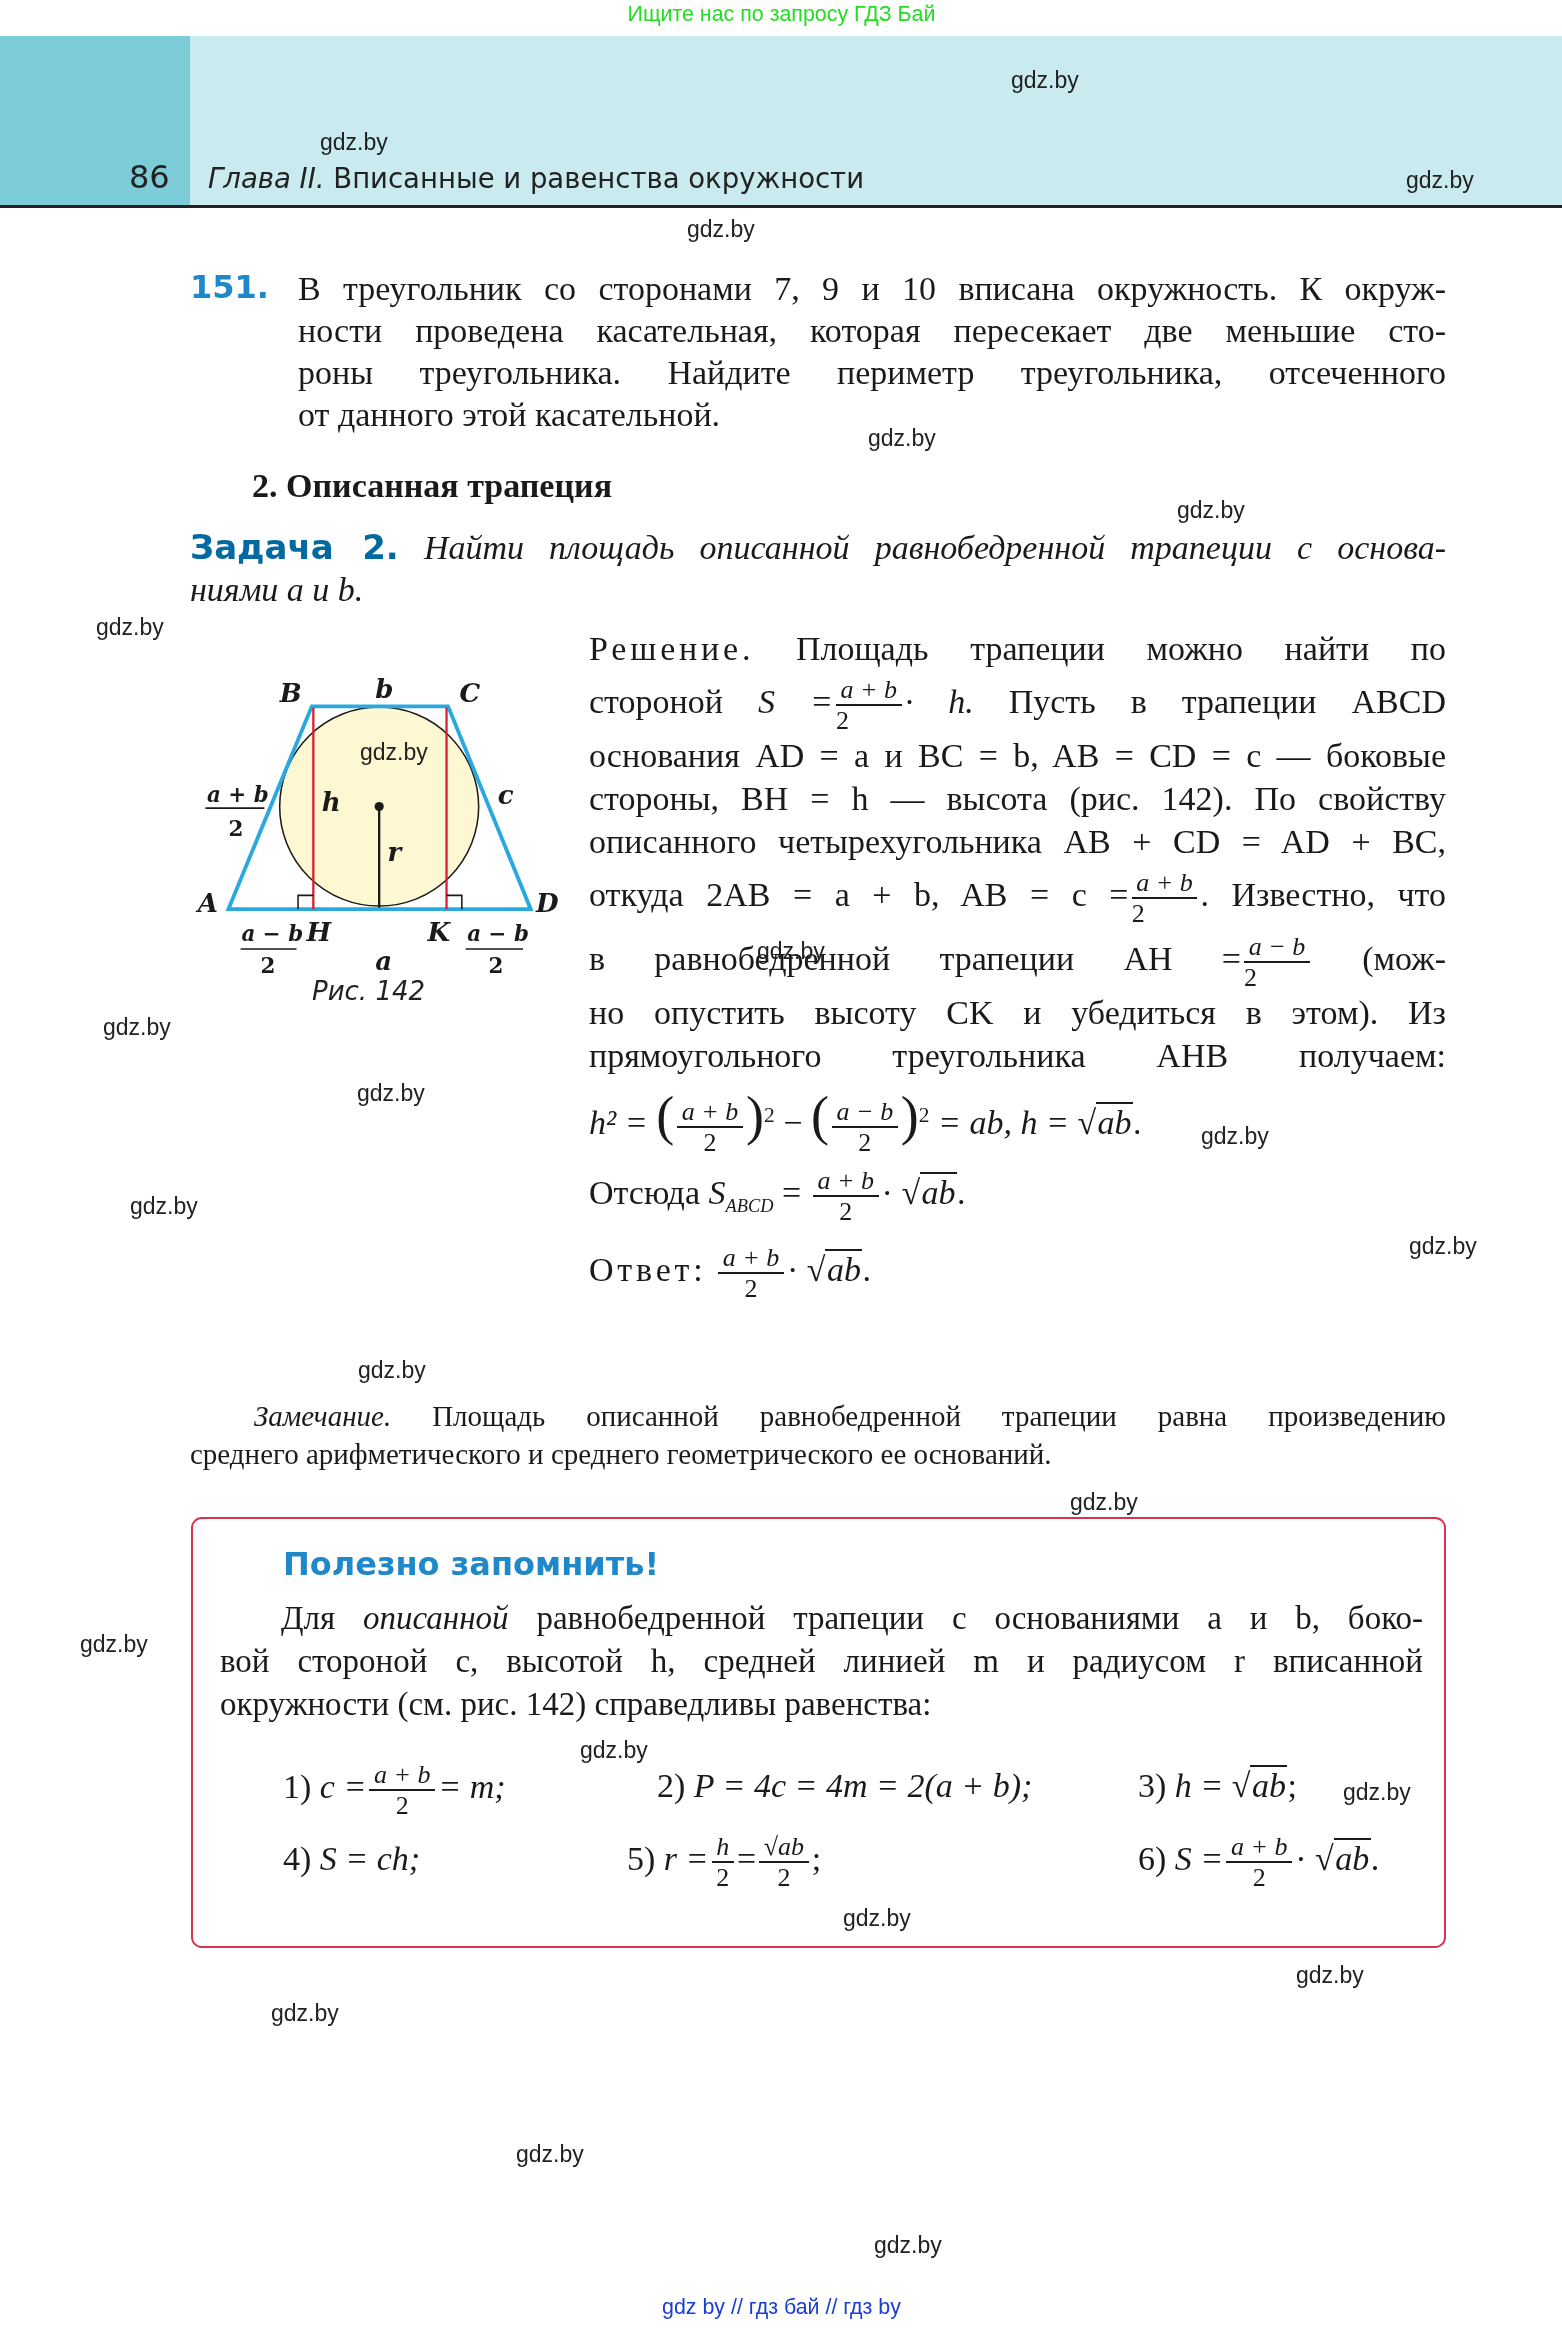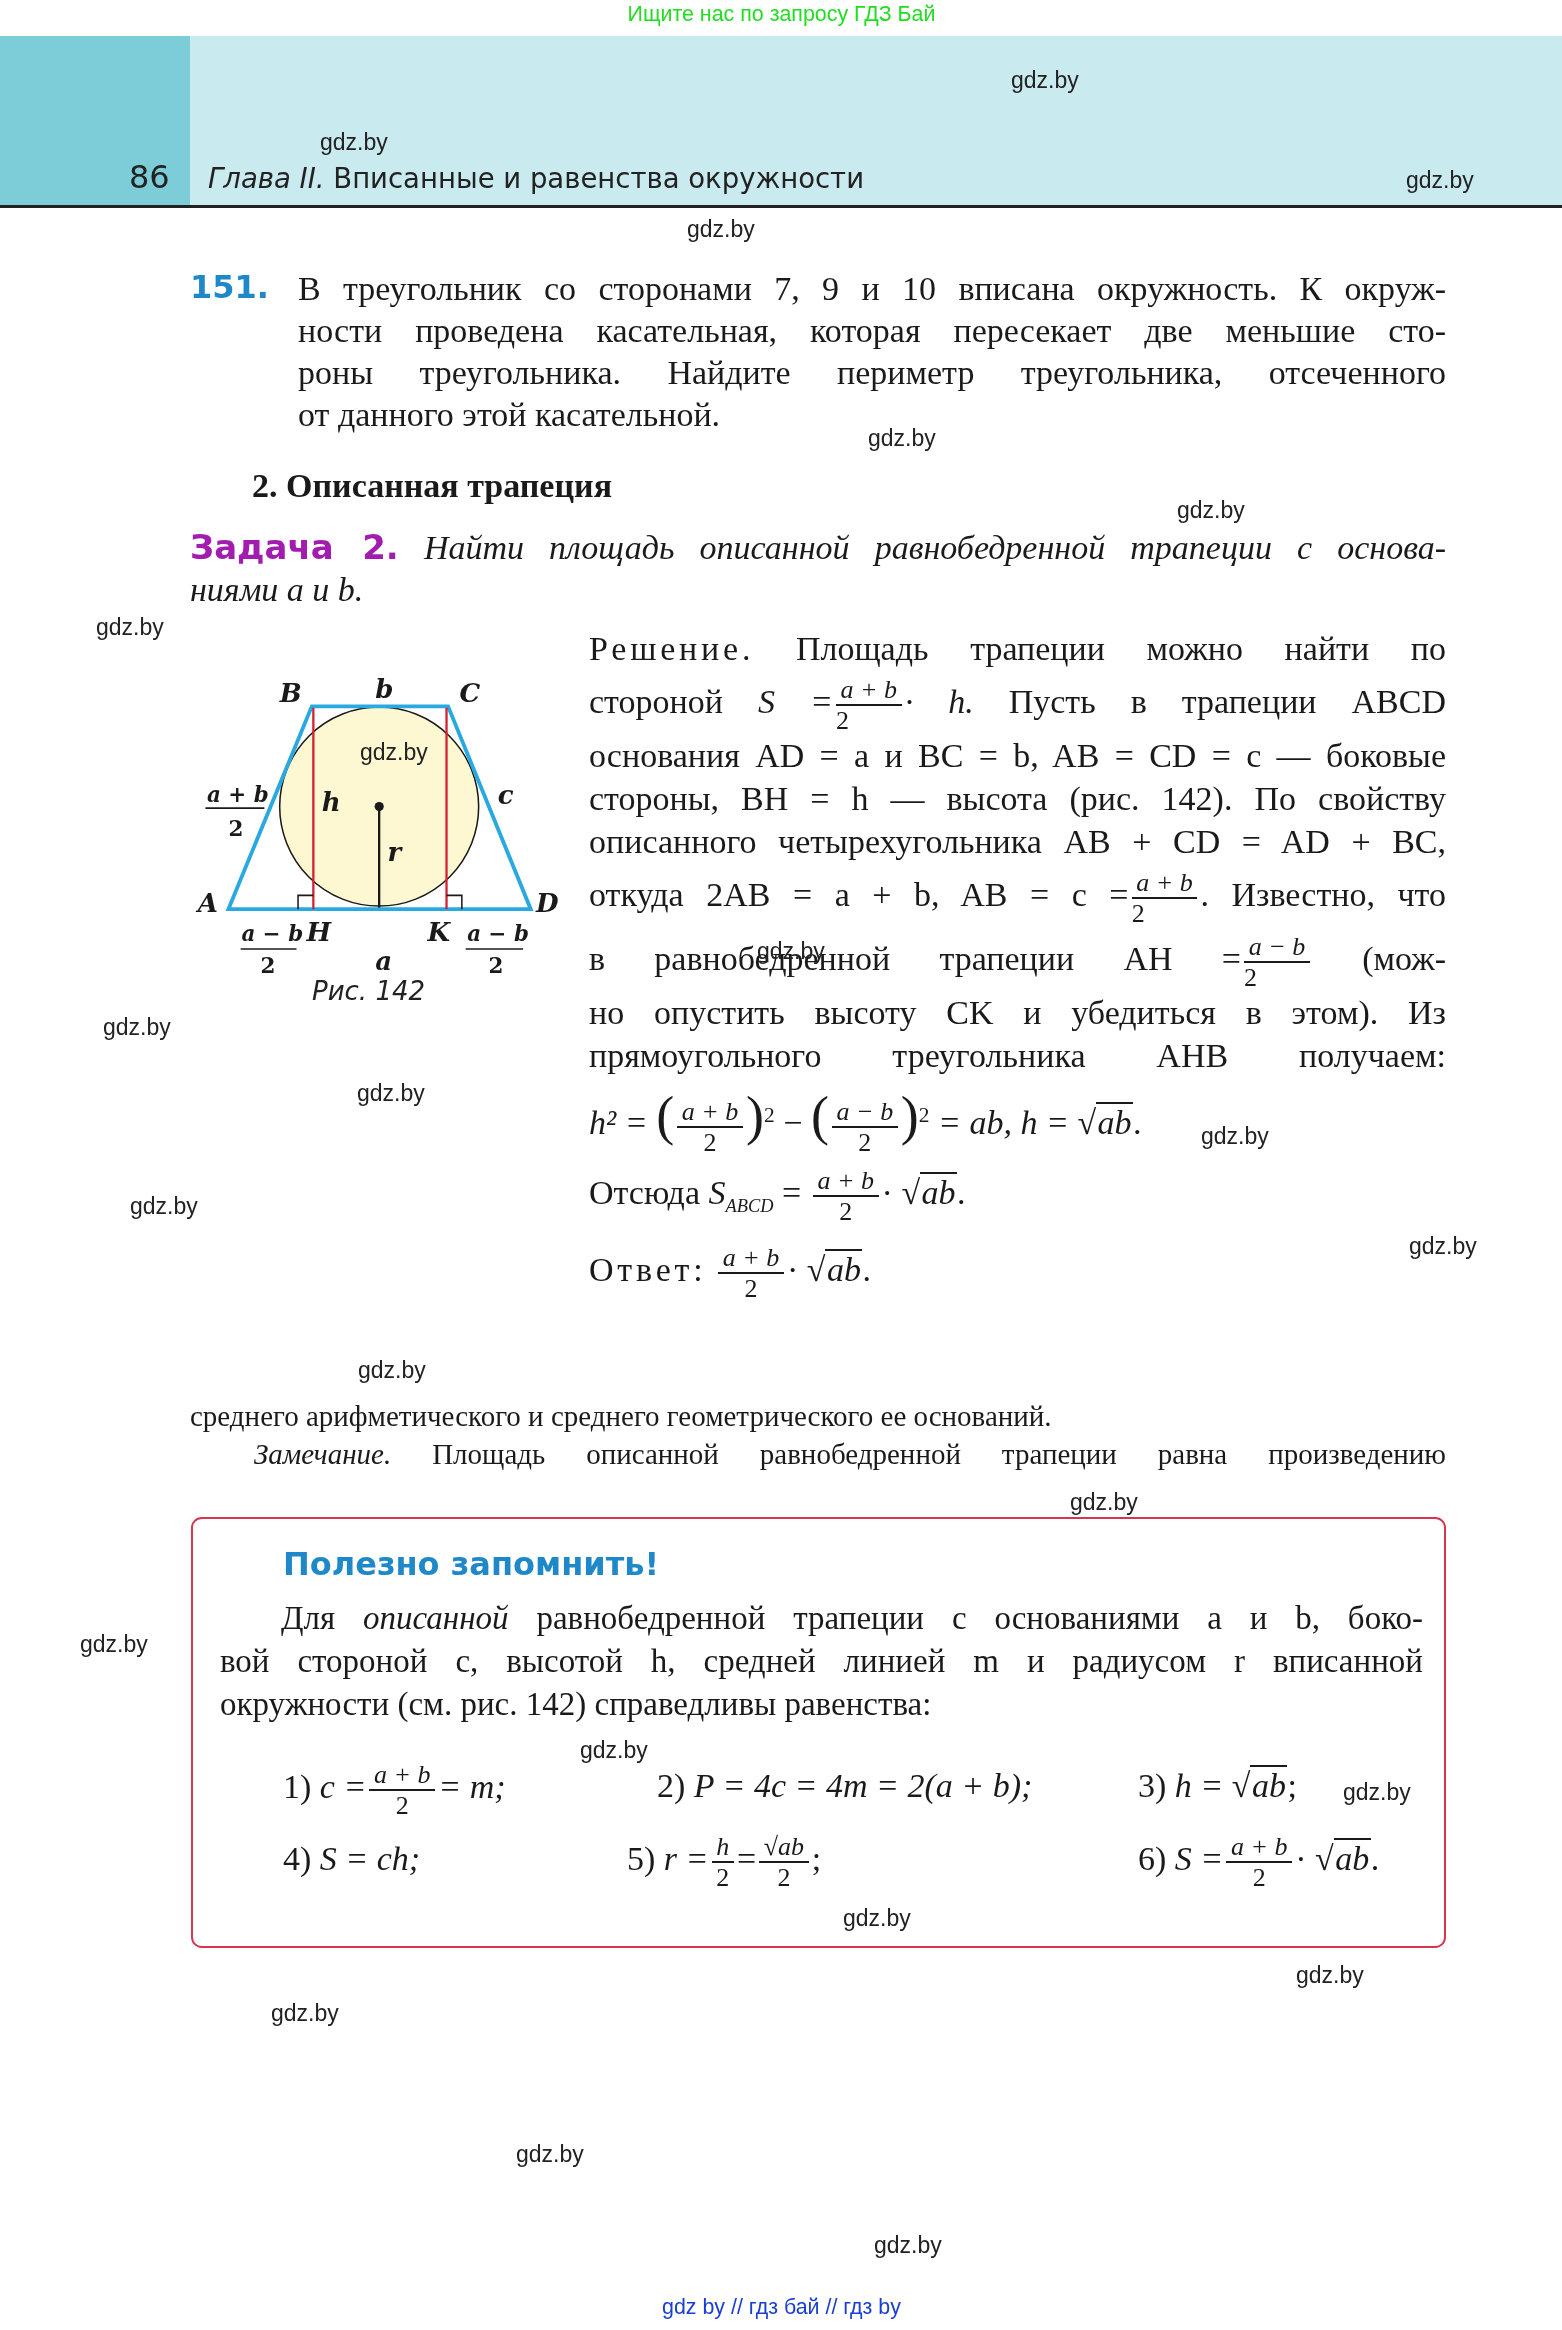--- a/index.html
+++ b/index.html
@@ -12,21 +12,21 @@
   .hdr-light { position:absolute; left:0; top:36px; width:1563px; height:170px; background:#c9eaef; }
   .hdr-dark { position:absolute; left:0; top:36px; width:190px; height:170px; background:#7dcdd8; }
   .hdr-line { position:absolute; left:0; top:205px; width:1563px; height:3.1px; background:#222; }
   .pagenum { position:absolute; left:129px; top:158px; font-family:"DejaVu Sans",sans-serif; font-size:32px; color:#222; }
   .chapter { position:absolute; left:208px; top:162px; font-family:"DejaVu Sans",sans-serif; font-size:27.5px; color:#222; }
   .chapter i { font-style:italic; }
   .p { position:absolute; font-size:34px; line-height:42px; text-align:justify; }
   .blue-num { color:#1e88c8; font-family:"DejaVu Sans",sans-serif; font-weight:bold; }
   .it { font-style:italic; }
   .sec { position:absolute; left:252px; top:467px; font-size:34px; font-weight:bold; }
-  .task-label { color:#a21caf; font-family:"DejaVu Sans",sans-serif; font-weight:bold; font-style:normal; }
+  .task-label { color:#0369a1; font-family:"DejaVu Sans",sans-serif; font-weight:bold; font-style:normal; }
   .frac { display:inline-block; vertical-align:middle; text-align:center; font-style:italic; font-size:26px; line-height:29px; margin:0 3.1px; }
   .frac .num { display:block; border-bottom:2.3px solid #1a1a1a; padding:0 4.6px; }
   .frac .den { display:block; font-style:normal; }
   .sqrt { display:inline-block; font-style:italic; }
   .sqrt .rad { border-top:2.3px solid #1a1a1a; padding:0 1.5px; }
   .caption { position:absolute; left:312px; top:976px; font-family:"DejaVu Sans",sans-serif; font-style:italic; font-size:26px; color:#222; }
   .box { position:absolute; left:191px; top:1517px; width:1255px; height:431px; border:2.3px solid #d8344f; border-radius:10.7px; box-sizing:border-box; }
   .box-title { position:absolute; left:283px; top:1545px; font-family:"DejaVu Sans",sans-serif; font-weight:bold; font-size:32px; color:#1e88c8; }
   .formula { position:absolute; font-size:34px; white-space:nowrap; }
   .footer { position:absolute; top:2295px; left:0; width:1563px; text-align:center; font-family:"Liberation Sans",sans-serif; font-size:21.4px; color:#1a3fd0; }
@@ -137,25 +137,25 @@
     <span class="sqrt">√<span class="rad">ab</span></span>.
   </div>
   <div style="height:77px;line-height:77px">
     <span style="letter-spacing:3.8px">Ответ:</span>
     <span class="frac"><span class="num">a + b</span><span class="den">2</span></span><span>·</span>
     <span class="sqrt">√<span class="rad">ab</span></span>.
   </div>
 </div>
 
 <div class="p" style="left:190px;top:1397px;width:1256px;font-size:29px;line-height:38px;">
-  <div>среднего арифметического и среднего геометрического ее оснований.</div>
   <div style="text-indent:64px;text-align-last:justify">
     <span class="it">Замечание.</span>
     <span>Площадь описанной равнобедренной трапеции равна произведению</span>
   </div>
+  <div>среднего арифметического и среднего геометрического ее оснований.</div>
 </div>
 
 <div class="box"></div>
 <div class="box-title">Полезно запомнить!</div>
 <div class="p" style="left:220px;top:1597px;width:1203px;font-size:33px;line-height:43px;">
   <div style="text-indent:61px;text-align-last:justify">
     <span>Для</span>
     <span class="it">описанной</span>
     <span>равнобедренной трапеции с основаниями a и b, боко-</span>
   </div>

